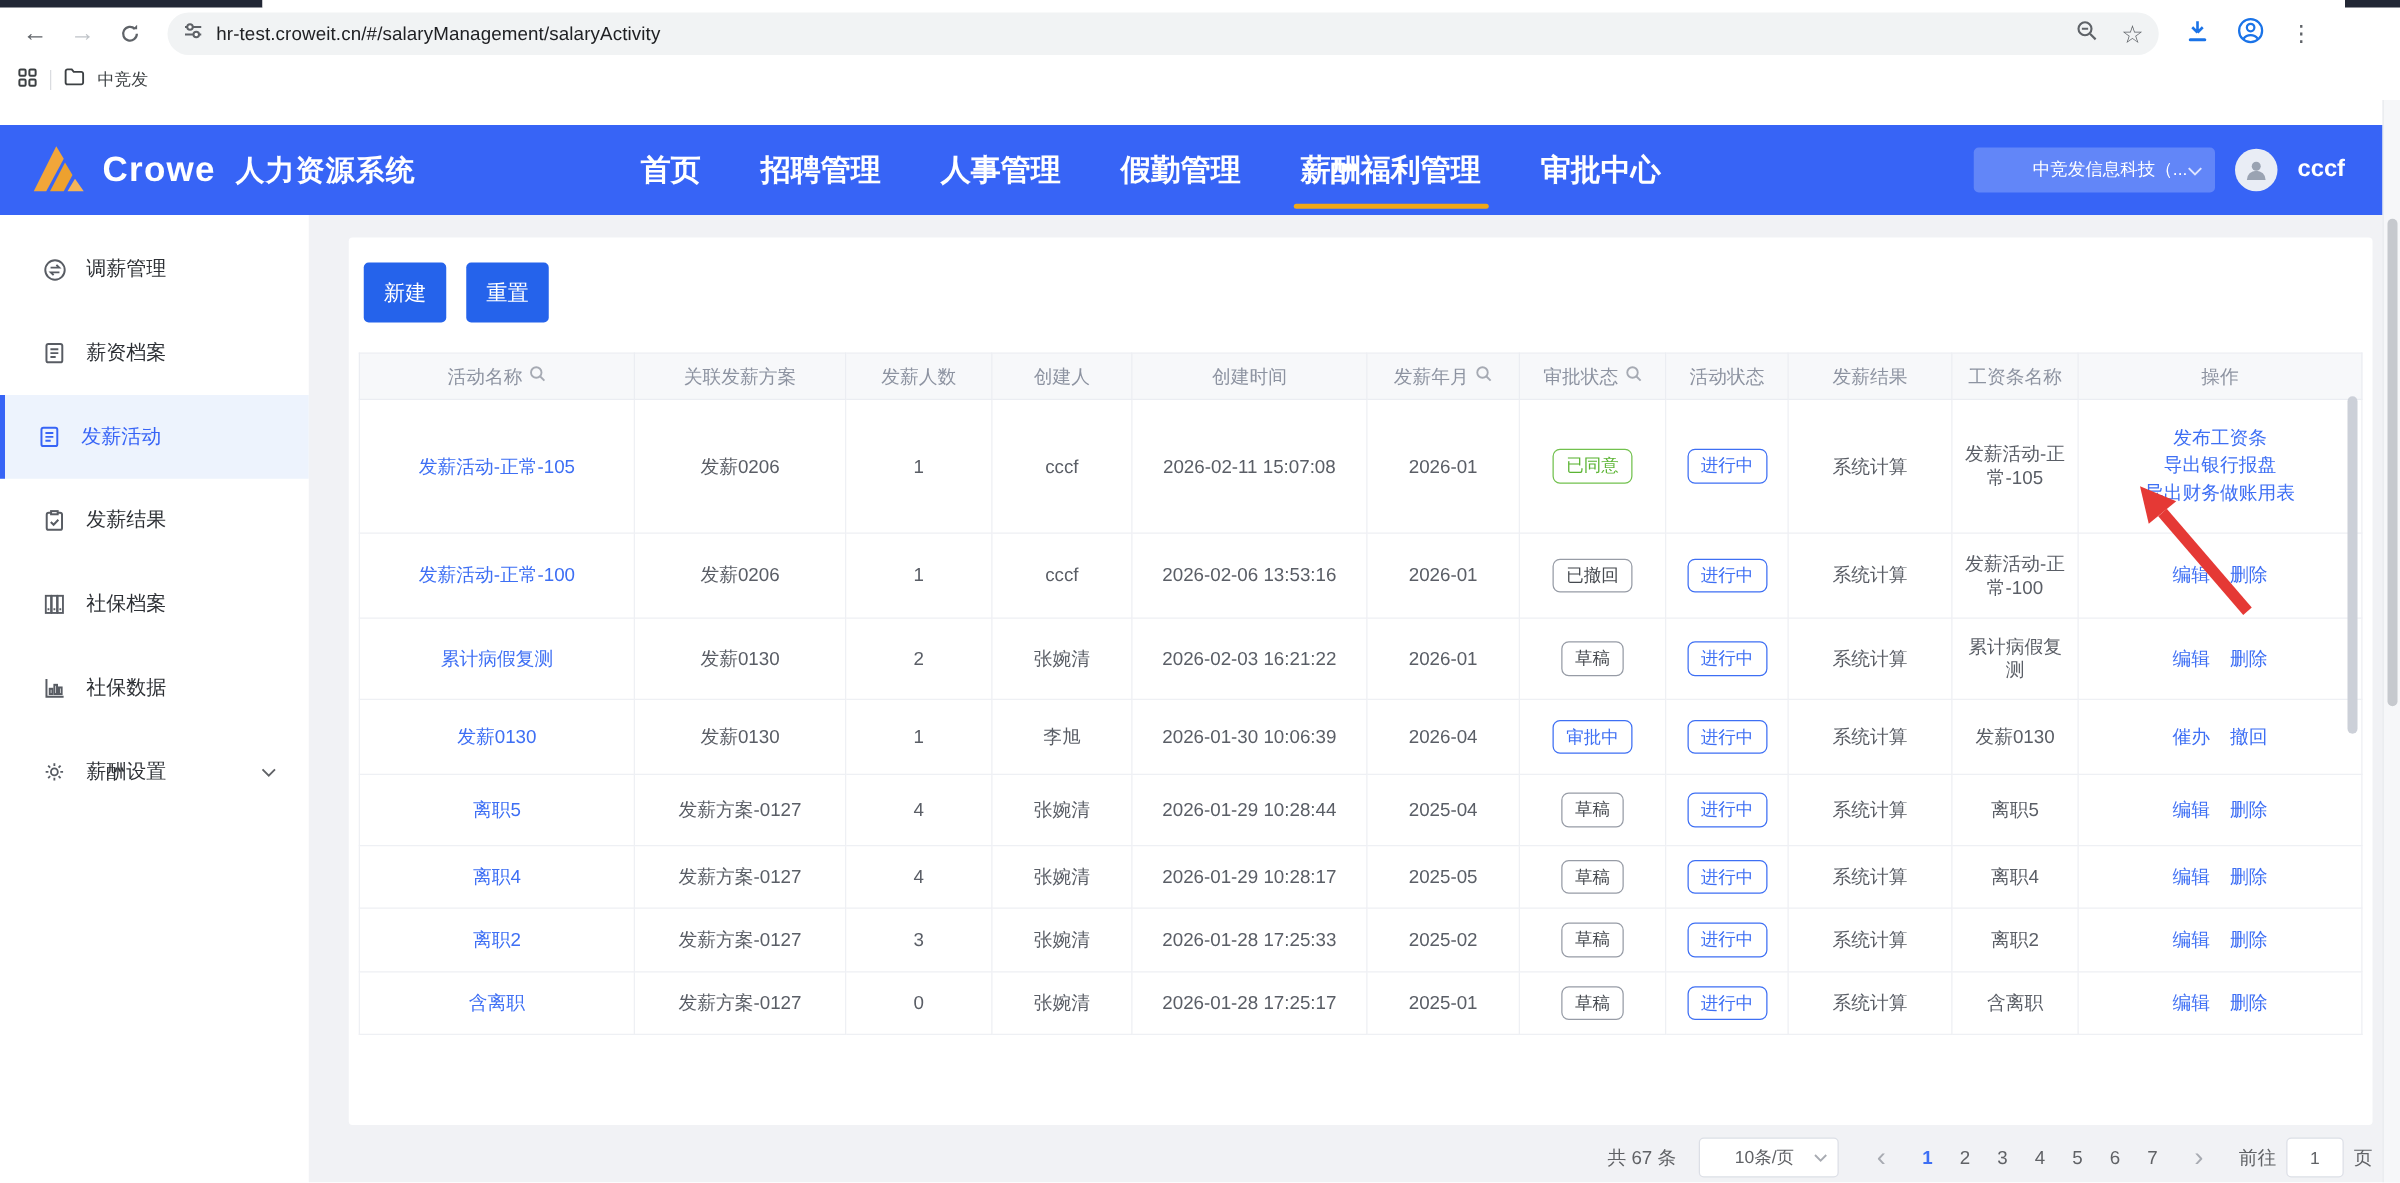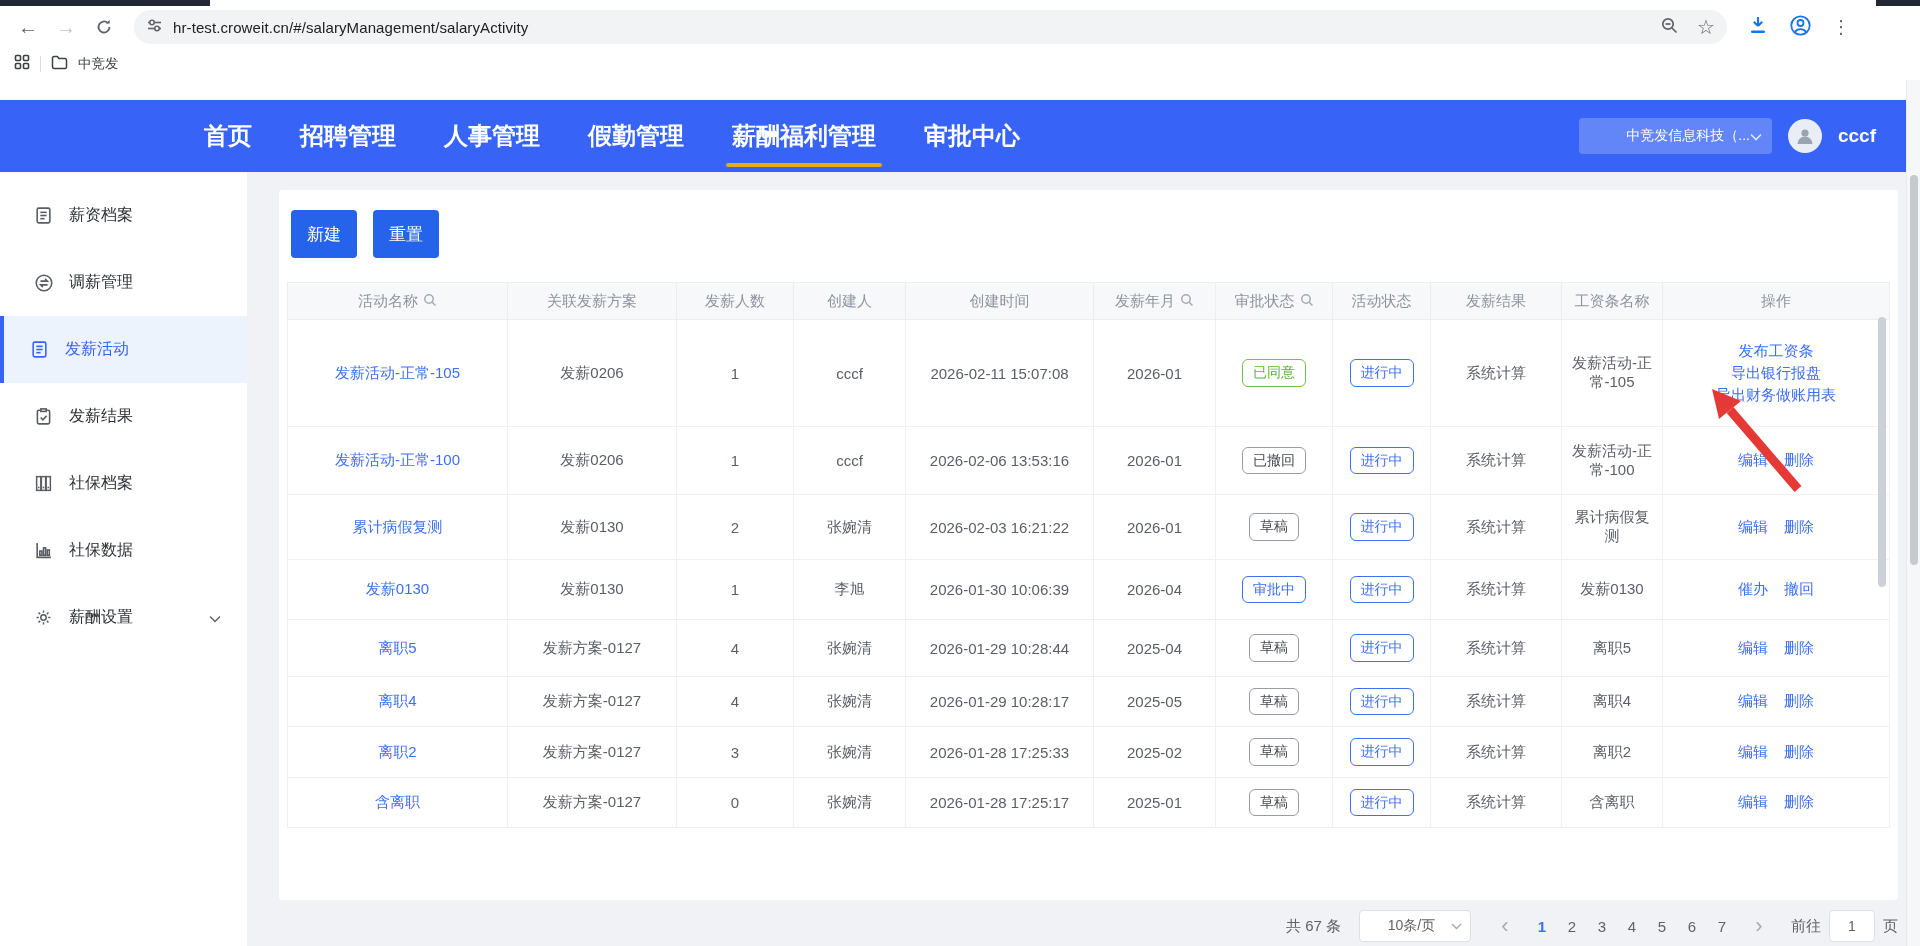--- a/index.html
+++ b/index.html
@@ -152,20 +152,31 @@
     <svg width="17" height="15" viewBox="0 0 17 15" fill="none" stroke="#3c4043" stroke-width="1.5">
         <path d="M1.5 3a1.5 1.5 0 0 1 1.5-1.5h3.4l1.6 2h6A1.5 1.5 0 0 1 15.5 5v7A1.5 1.5 0 0 1 14 13.5H3A1.5 1.5 0 0 1 1.5 12z"></path>
       </svg>
   </span>
   <span class="bm-label">中竞发</span>
 </div>
 
 <div class="chrome-gap"></div>
 
 <div class="app-header">
+  <div class="brand">
+    <span>
+      <svg width="46" height="40" viewBox="0 0 46 40">
+          <path d="M3 39 L21 3 L27 13 L13 39 Z" fill="#f2a63a"></path>
+          <path d="M16 39 L28 16 L34 26 L27 39 Z" fill="#eda12f"></path>
+          <path d="M30 39 L36 29 L43 39 Z" fill="#f5b557"></path>
+        </svg>
+    </span>
+    <span class="brand-name">Crowe</span>
+    <span class="brand-title">人力资源系统</span>
+  </div>
   <div class="topnav" id="topnav">
       <div class="nav-item">首页</div>
       <div class="nav-item">招聘管理</div>
       <div class="nav-item">人事管理</div>
       <div class="nav-item">假勤管理</div>
       <div class="nav-item active">薪酬福利管理</div>
       <div class="nav-item">审批中心</div>
     </div>
   <div class="header-right">
     <div class="tenant">
@@ -183,37 +194,37 @@
         </svg>
     </span>
     <span class="username">cccf</span>
   </div>
 </div>
 
 <div class="app-body">
   <div class="sidebar" id="sidebar">
       <div class="side-item">
         <span class="s-icon">
+          <svg width="20" height="20" viewBox="0 0 18 18" fill="none" stroke="currentColor" stroke-width="1.4">
+            <circle cx="9" cy="9" r="7"></circle>
+            <path d="M5.8 7.3h6.2l-2-2M12.2 10.7H6l2 2"></path>
+          </svg>
+        </span>
+        <span>调薪管理</span>
+      </div>
+      <div class="side-item">
+        <span class="s-icon">
           <svg width="19" height="19" viewBox="0 0 18 18" fill="none" stroke="currentColor" stroke-width="1.5">
             <rect x="3" y="2" width="12" height="14" rx="1.5"></rect>
             <line x1="6" y1="6" x2="12" y2="6"></line>
             <line x1="6" y1="9" x2="12" y2="9"></line>
             <line x1="6" y1="12" x2="10" y2="12"></line>
           </svg>
         </span>
         <span>薪资档案</span>
-      </div>
-      <div class="side-item">
-        <span class="s-icon">
-          <svg width="20" height="20" viewBox="0 0 18 18" fill="none" stroke="currentColor" stroke-width="1.4">
-            <circle cx="9" cy="9" r="7"></circle>
-            <path d="M5.8 7.3h6.2l-2-2M12.2 10.7H6l2 2"></path>
-          </svg>
-        </span>
-        <span>调薪管理</span>
       </div>
       <div class="side-item active">
         <span class="s-icon">
           <svg width="19" height="19" viewBox="0 0 18 18" fill="none" stroke="currentColor" stroke-width="1.5">
             <rect x="3" y="2" width="12" height="14" rx="1.5"></rect>
             <line x1="6" y1="6" x2="12" y2="6"></line>
             <line x1="6" y1="9" x2="12" y2="9"></line>
             <line x1="6" y1="12" x2="10" y2="12"></line>
           </svg>
         </span>

